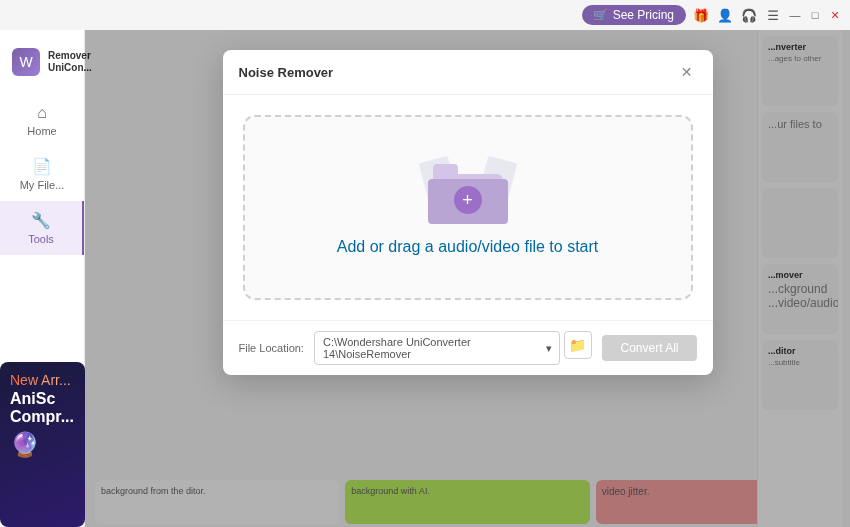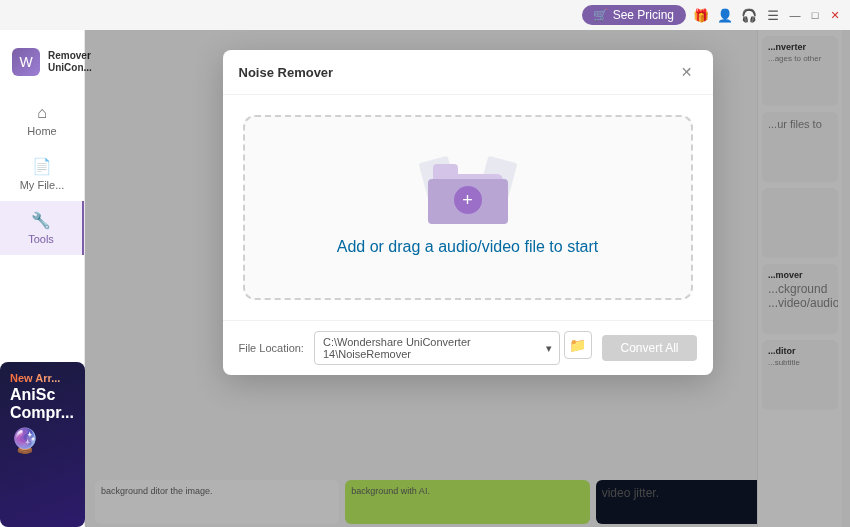--- a/index.html
+++ b/index.html
@@ -365,22 +365,22 @@
       background: linear-gradient(160deg, #1a1a3e, #2d1b6b);
       border-radius: 8px;
       overflow: hidden;
       display: flex;
       flex-direction: column;
       padding: 10px;
       z-index: 60;
     }
 
     .promo-badge {
-      font-size: 11px;
-      font-weight: 700;
+      font-size: 14px;
+      font-weight: 400;
       color: #fff;
       background: linear-gradient(90deg, #ff6b35, #f7c59f);
       -webkit-background-clip: text;
       -webkit-text-fill-color: transparent;
     }
 
     .promo-title {
       font-size: 16px;
       font-weight: 800;
       color: white;
@@ -512,26 +512,26 @@
             </div>
           </div>
           <button class="convert-all-btn" disabled="">Convert All</button>
         </div>
 
       </div>
     </div>
 
     <div style="position:absolute; bottom:0; left:0; right:0; height:50px; display:flex; gap:6px; padding:0 10px; align-items:center; overflow:hidden;">
       <div style="flex:1; background:white; border-radius:6px; padding:6px; font-size:9px; color:#666; height:44px; overflow:hidden;">
-        <span>background ditor the image.</span>
+        <span>background from the ditor.</span>
       </div>
       <div style="flex:1; background:#bef264; border-radius:6px; padding:6px; font-size:9px; color:#666; height:44px; overflow:hidden;">
         <span>background with AI.</span>
       </div>
-      <div style="flex:1; background:#0f172a; border-radius:6px; padding:6px; font-size:12px; color:#666; height:44px; overflow:hidden;">
+      <div style="flex:1; background:#fca5a5; border-radius:6px; padding:6px; font-size:10px; color:#666; height:44px; overflow:hidden;">
         <span>video jitter.</span>
       </div>
     </div>
   </div>
 
   <div class="right-side-panels">
     <div class="side-card">
       <div class="side-card-title">...nverter</div>
       <div style="font-size:8px;color:#888;">...ages to other</div>
     </div>

